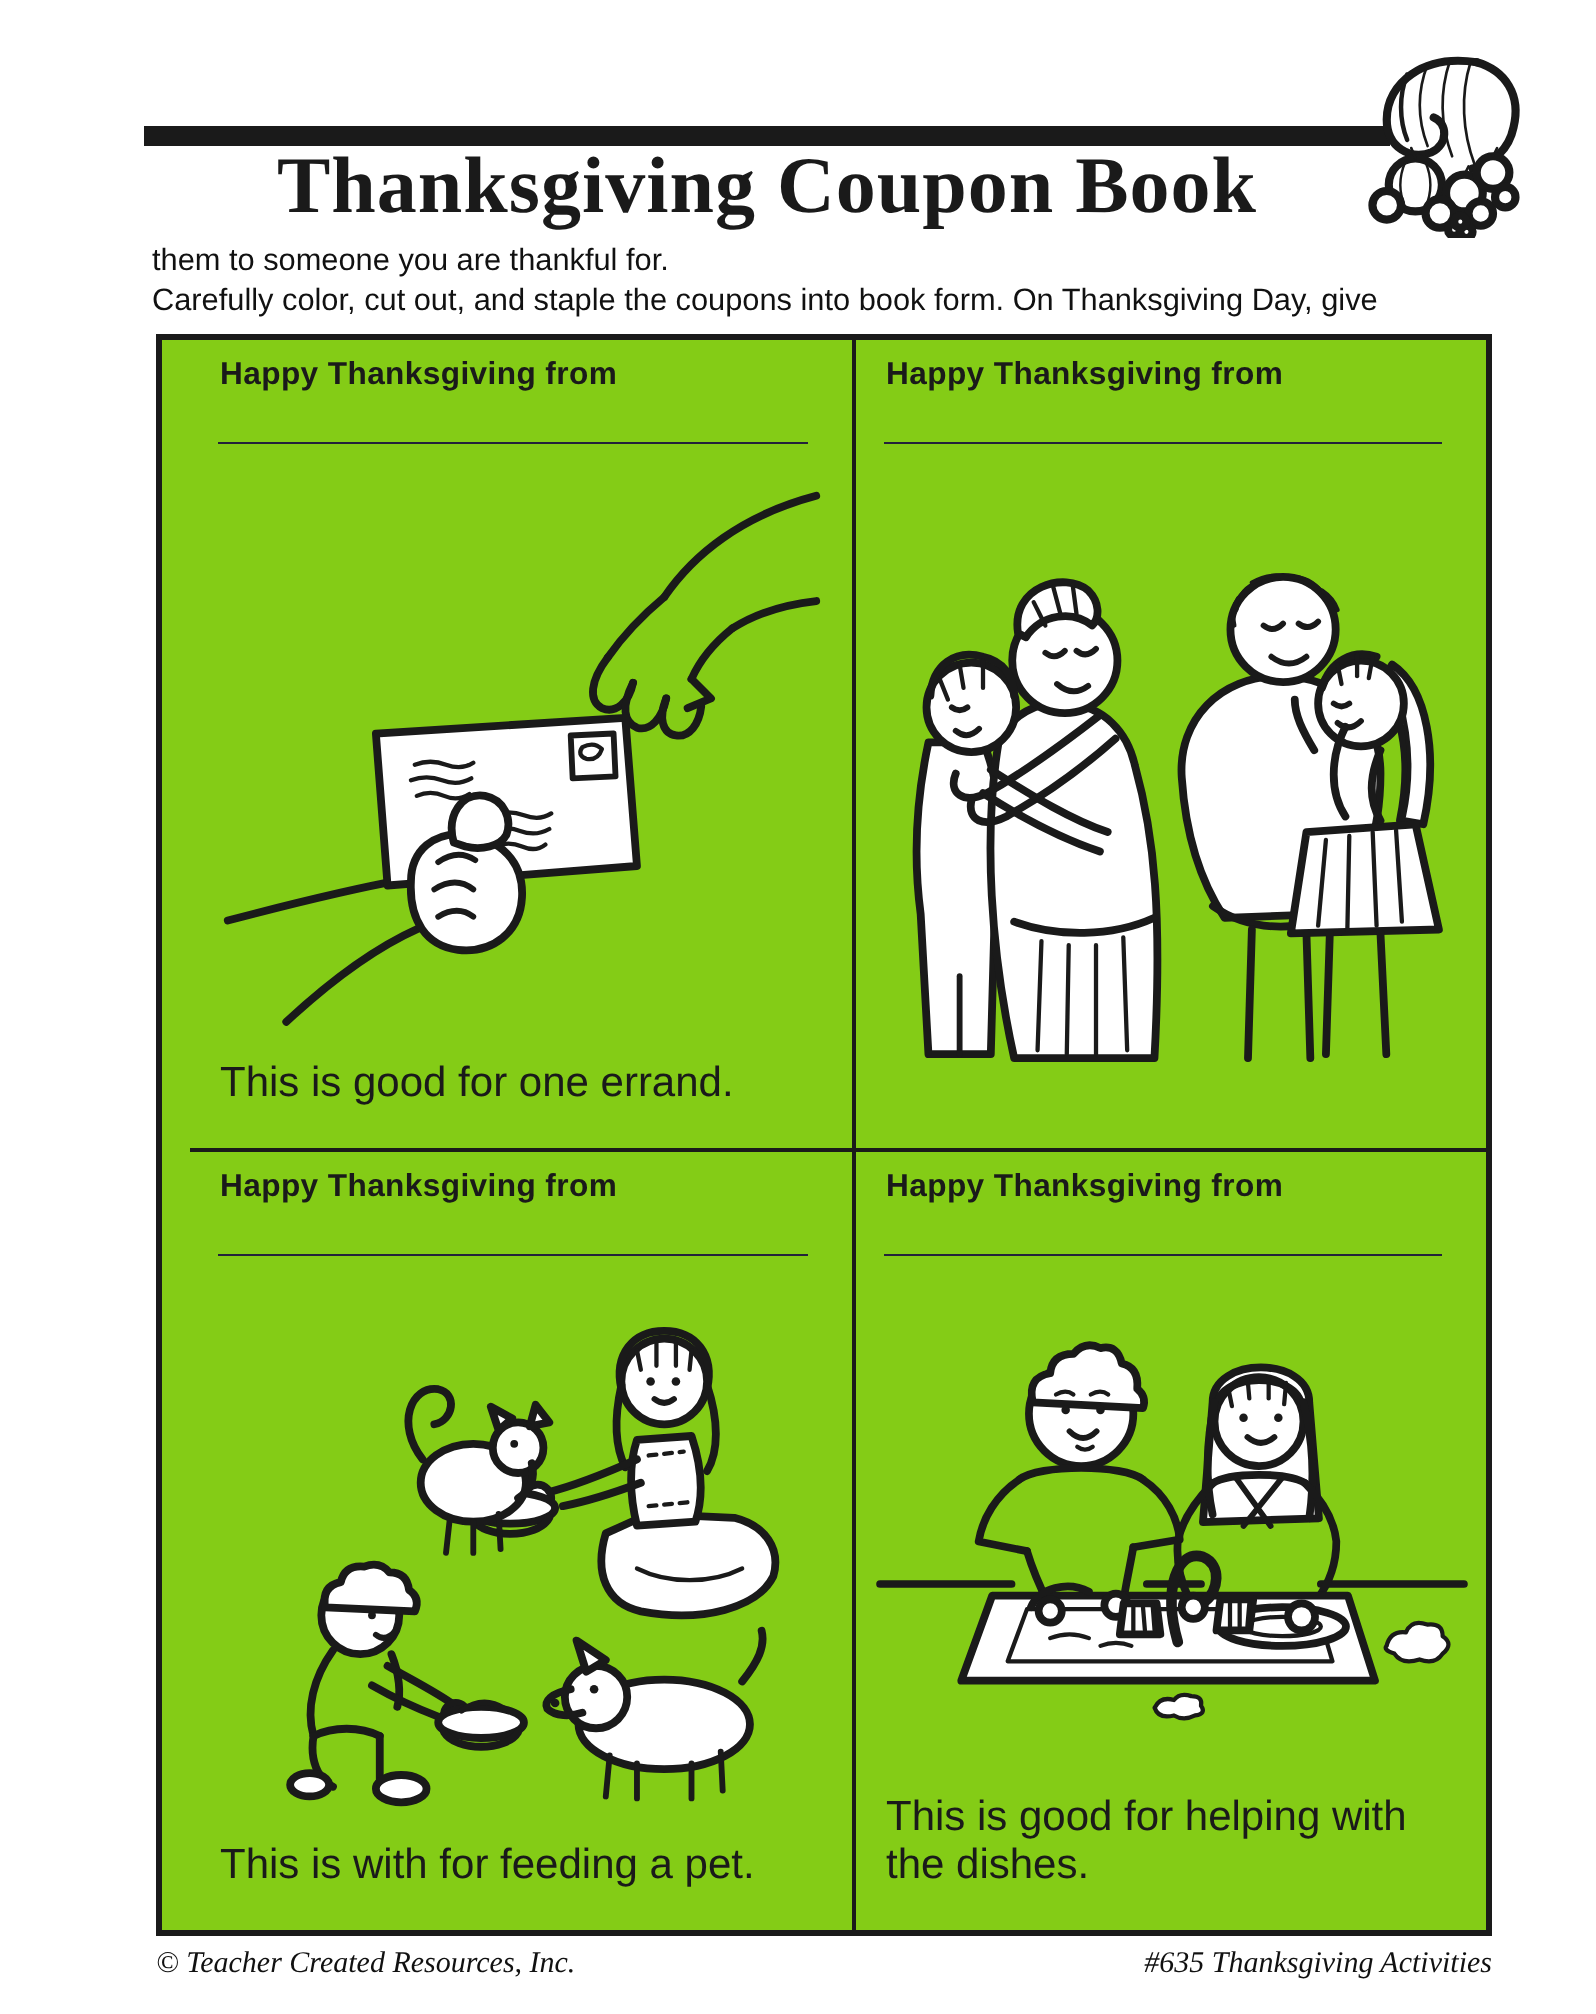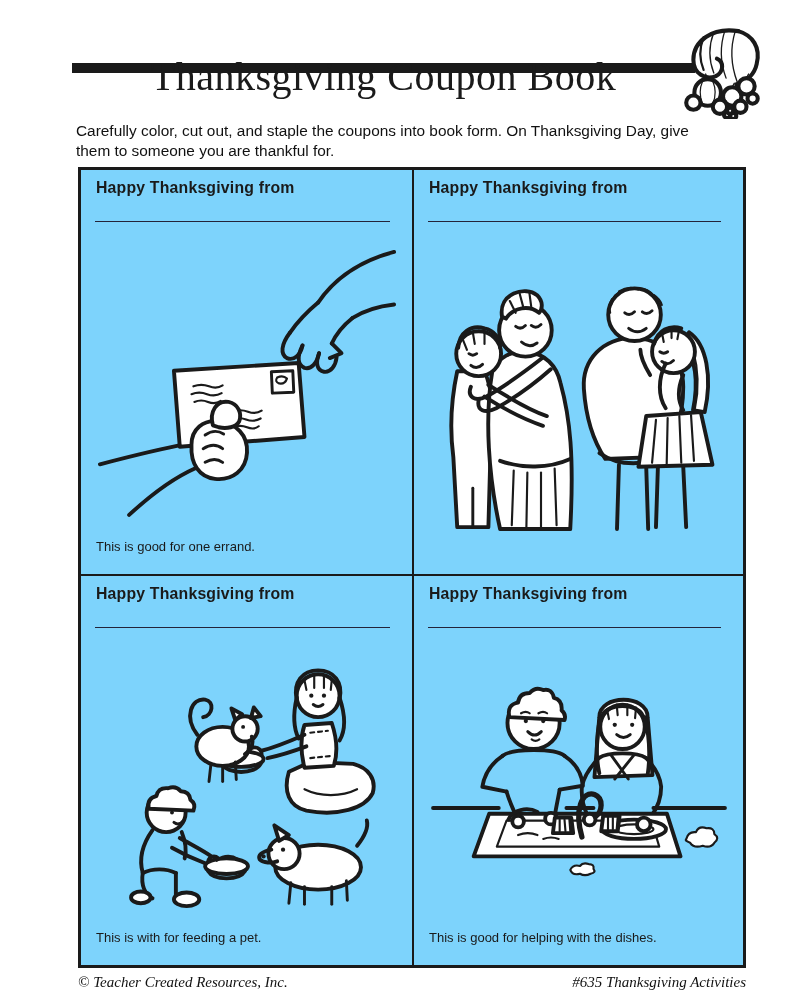--- a/index.html
+++ b/index.html
@@ -13,38 +13,39 @@
     color:#1a1a1a;
   }
   .title-rule{
     position:absolute;left:72px;top:63px;width:623px;height:10px;
     background:#1a1a1a;
   }
   .cornucopia{
     position:absolute;left:681px;top:25px;width:84px;height:94px;
   }
   .page-title{
-    position:absolute;left:72px;top:56px;width:623px;margin:0;
+    position:absolute;left:72px;top:72px;width:623px;margin:0;
     text-align:center;
     font-family:"Liberation Serif", serif;
-    font-weight:normal;font-size:40px;line-height:42px;
+    font-weight:bold;font-size:40px;line-height:42px;
     letter-spacing:0.5px;
   }
   .instructions{
     position:absolute;left:76px;top:121px;width:680px;
     font-size:15.4px;line-height:20px;color:#111;
   }
   .instructions div{white-space:nowrap;}
   .coupon-grid{
     position:absolute;left:78px;top:167px;width:668px;height:801px;
     box-sizing:border-box;border:3px solid #1a1a1a;
     display:grid;
     grid-template-columns:333px 1fr;
     grid-template-rows:406px 1fr;
-    background:#7dd3fc;
+    background:#84cc16;
+    padding-left:14px;
   }
   .coupon{
     box-sizing:border-box;
     display:flex;flex-direction:column;
     overflow:hidden;position:relative;
   }
   .coupon.c0{border-right:2px solid #1a1a1a;border-bottom:2px solid #1a1a1a;}
   .coupon.c1{border-bottom:2px solid #1a1a1a;}
   .coupon.c2{border-right:2px solid #1a1a1a;}
   .coupon-header{
@@ -56,21 +57,21 @@
     margin:24px 22px 0 14px;
   }
   .art{
     flex:1;min-height:0;
     display:flex;align-items:center;justify-content:center;
     padding:2px 4px;
   }
   .art svg{max-width:100%;max-height:100%;}
   .coupon-caption{
     margin:0 16px 20px 15px;
-    font-size:13px;
+    font-size:21px;
   }
   .footer{
     position:absolute;left:78px;top:974px;width:668px;
     display:flex;justify-content:space-between;
     font-family:"Liberation Serif", serif;
     font-style:italic;font-size:15px;color:#111;
   }
   .ink{fill:none;stroke:#1a1a1a;stroke-width:4;stroke-linecap:round;stroke-linejoin:round;}
   .ink .w{fill:#ffffff;}
   .ink .thin{stroke-width:2.2;}
@@ -103,22 +104,22 @@
       <path d="M26,53 l-2,-5 M50,61 l2,-4 M64,52 l2,-4" stroke-width="1.3"></path>
       <circle class="w" cx="45" cy="88" r="3"></circle>
         <circle class="w" cx="51" cy="89" r="3"></circle>
         <circle class="w" cx="48" cy="84" r="3"></circle>
     </g>
   </svg>
 
   <h1 class="page-title">Thanksgiving Coupon Book</h1>
 
   <div class="instructions">
+    <div>them to someone you are thankful for.</div>
     <div>Carefully color, cut out, and staple the coupons into book form.  On Thanksgiving Day, give</div>
-    <div>them to someone you are thankful for.</div>
   </div>
 
   <div class="coupon-grid">
 
     <section class="coupon c0">
       <div class="coupon-header">Happy Thanksgiving from</div>
       <div class="write-line"></div>
       <div class="art">
         <svg viewBox="0 0 310 280" width="302" height="273">
           <g class="ink" stroke-width="4.4">

